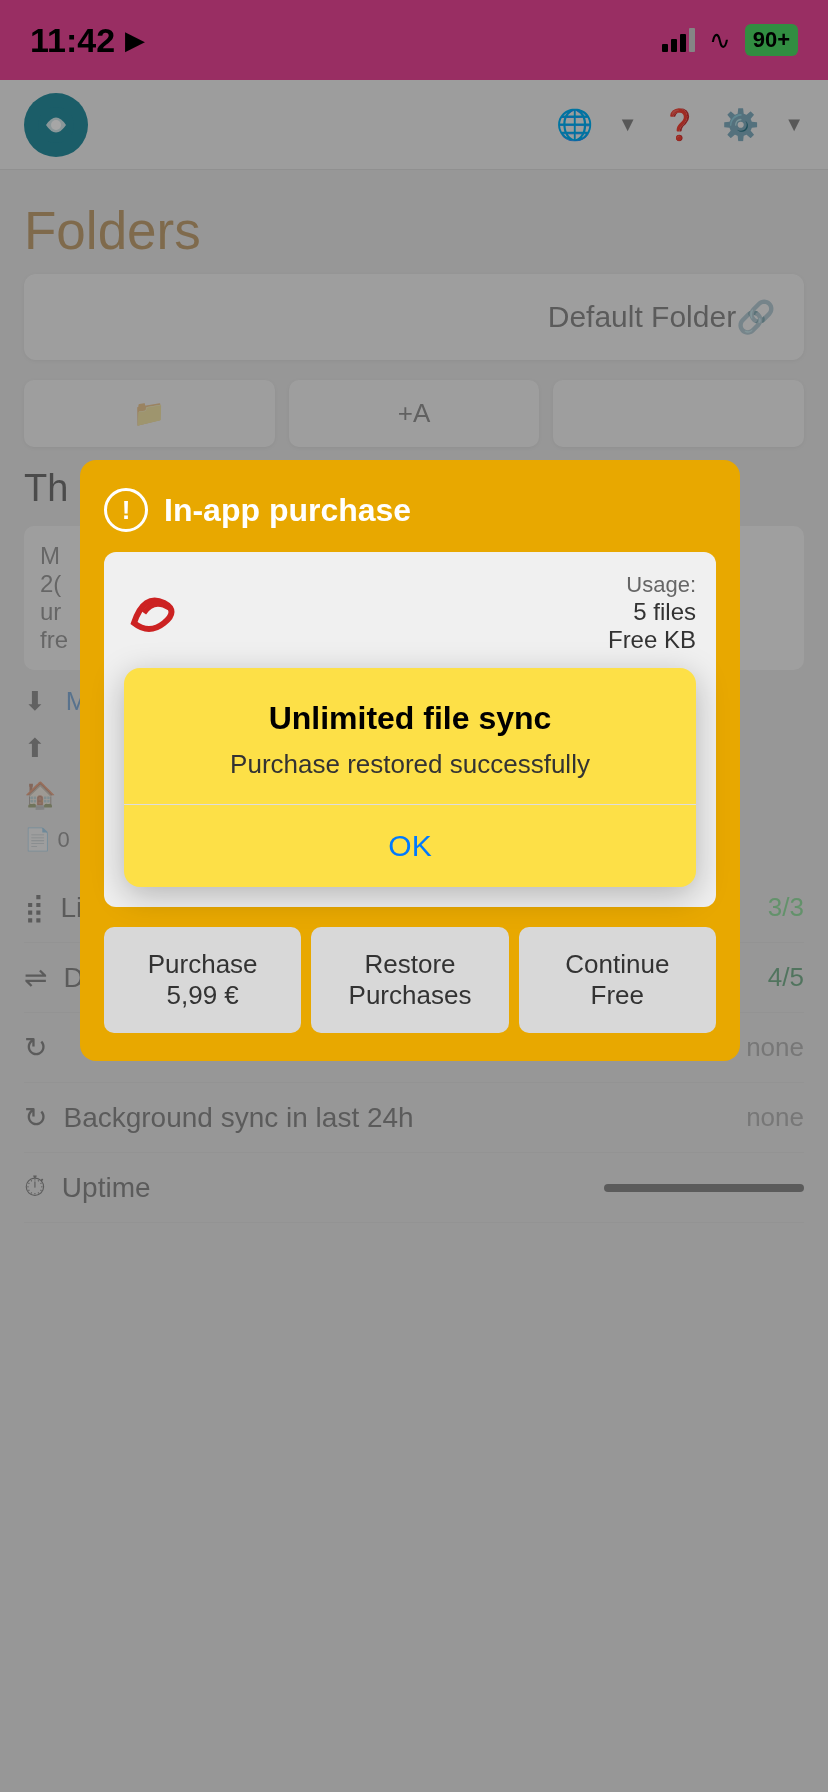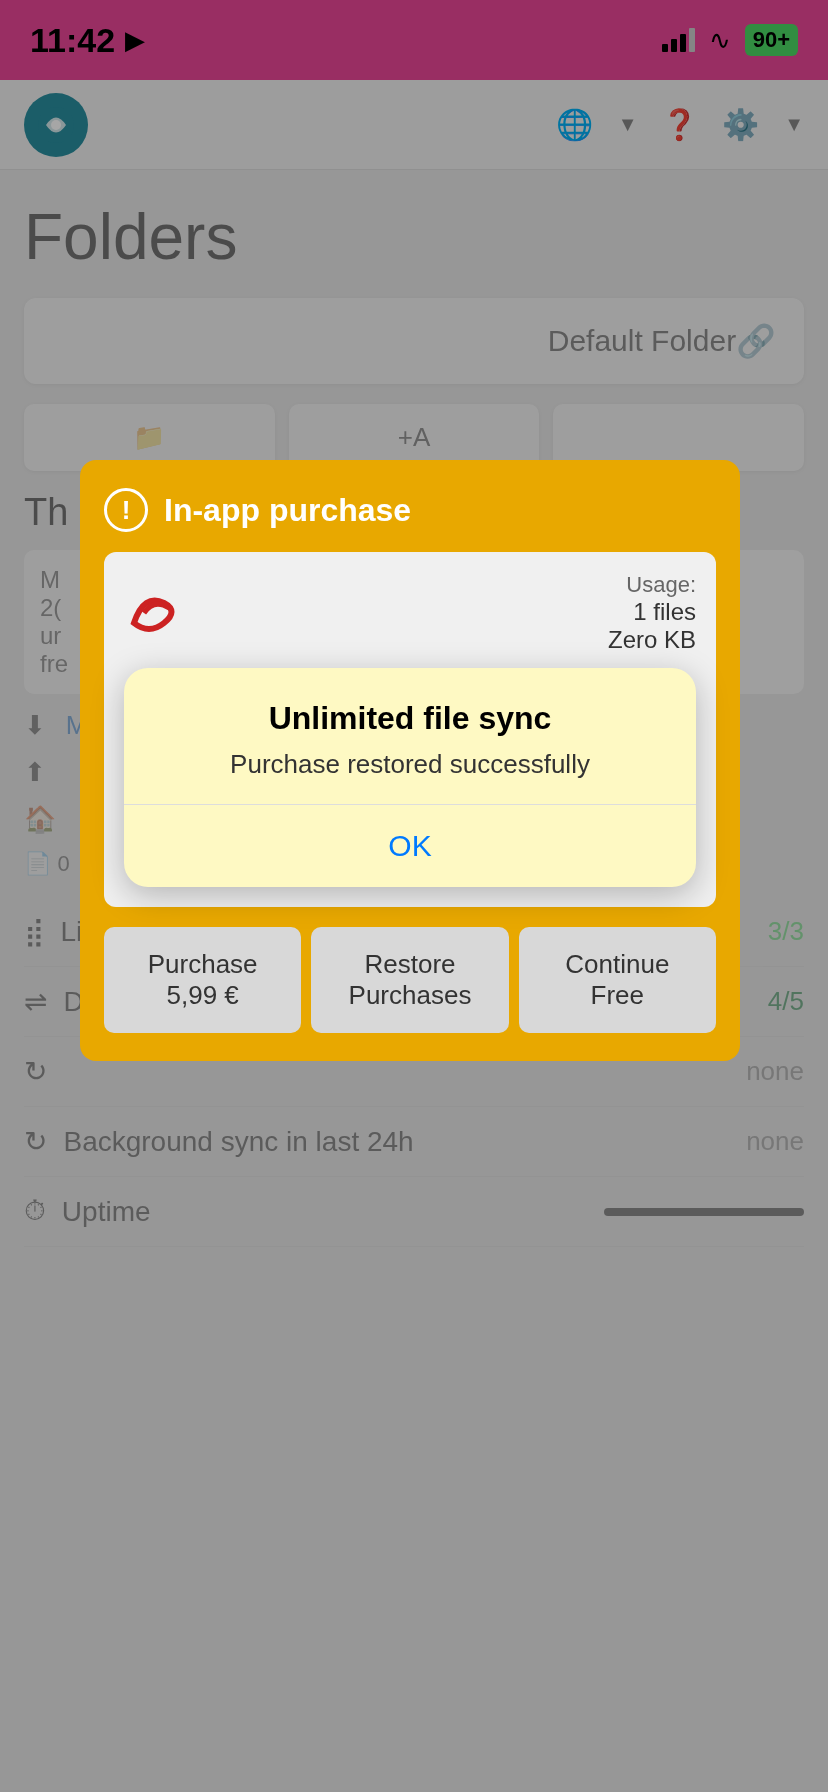--- a/index.html
+++ b/index.html
@@ -88,24 +88,24 @@
       cursor: pointer;
     }
 
     
     .main-content {
       width: 100%;
       padding: 30px 24px;
       opacity: 0.5;
     }
     .page-title {
-      font-size: 64px;
+      font-size: 53px;
       font-weight: 300;
-      color: #000000;
-      margin-bottom: 24px;
+      color: #a16207;
+      margin-bottom: 13px;
     }
     .folder-row {
       background: white;
       border-radius: 12px;
       padding: 24px 28px;
       display: flex;
       align-items: center;
       justify-content: flex-end;
       margin-bottom: 20px;
       box-shadow: 0 1px 4px rgba(0,0,0,0.1);
@@ -227,22 +227,22 @@
     }
     .usage-info {
       text-align: right;
       font-size: 24px;
       color: #333;
     }
     .usage-label { font-size: 22px; color: #666; }
 
     
     .alert-dialog {
-      background: #fef9c3;
-      border-radius: 24px;
+      background: #fde047;
+      border-radius: 16px;
       overflow: hidden;
       box-shadow: 0 8px 32px rgba(0,0,0,0.25);
     }
     .alert-body {
       padding: 32px 28px 24px;
       text-align: center;
     }
     .alert-title {
       font-size: 32px;
       font-weight: 700;
@@ -415,22 +415,22 @@
     <div class="product-header">
       <div class="product-logo">
 
         <svg width="60" height="60" viewBox="0 0 60 60">
           <path d="M10 40 Q20 10 40 20 Q55 28 40 40 Q25 52 10 40Z" fill="none" stroke="#cc2222" stroke-width="6"></path>
           <path d="M20 30 Q30 15 45 25" fill="none" stroke="#cc2222" stroke-width="5"></path>
         </svg>
       </div>
       <div class="usage-info">
         <div class="usage-label">Usage:</div>
-        <div style="font-size:24px;color:#333;">1 files</div>
-        <div style="font-size:24px;color:#333;">Zero KB</div>
+        <div style="font-size:24px;color:#333;">5 files</div>
+        <div style="font-size:24px;color:#333;">Free KB</div>
       </div>
     </div>
 
     <div class="alert-dialog">
       <div class="alert-body">
         <div class="alert-title">Unlimited file sync</div>
         <div class="alert-message">Purchase restored successfully</div>
       </div>
       <div class="alert-divider"></div>
       <div class="alert-button">OK</div>

